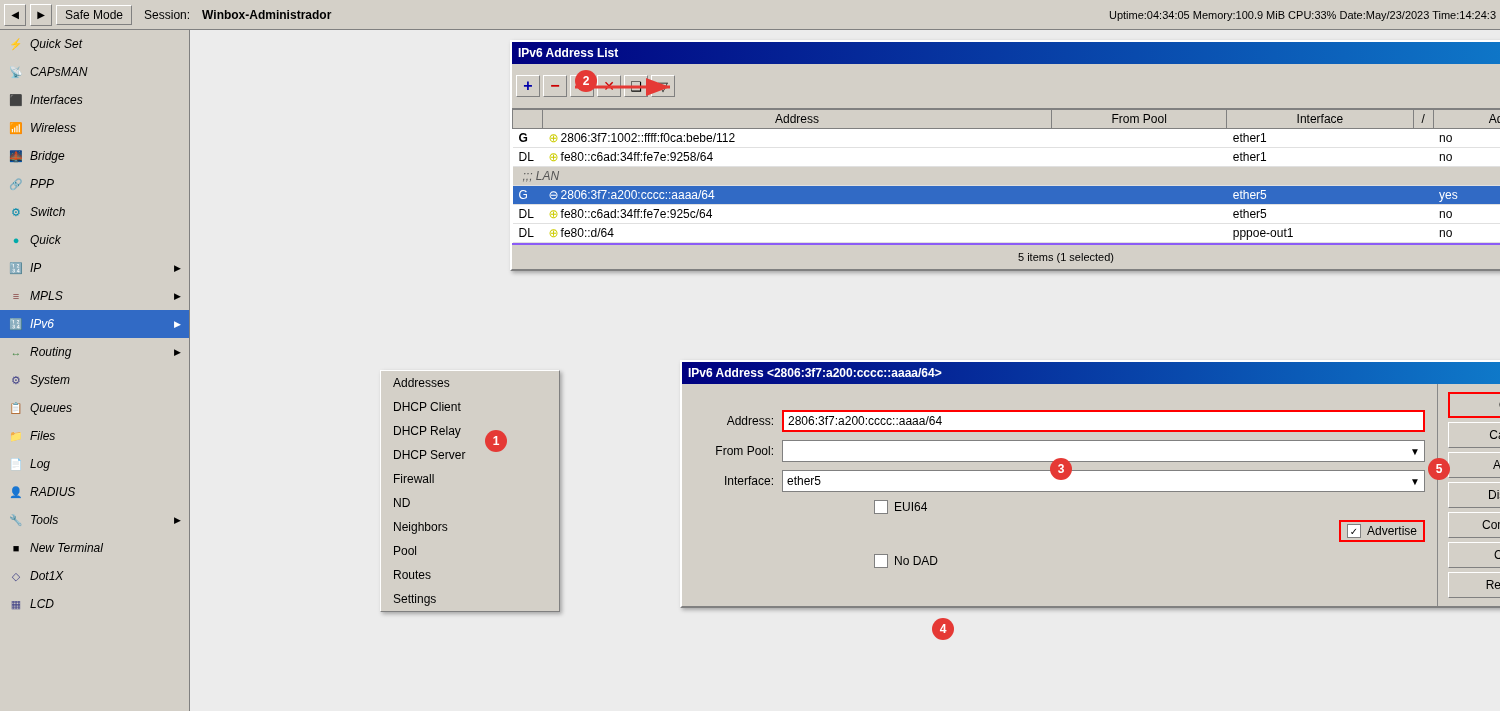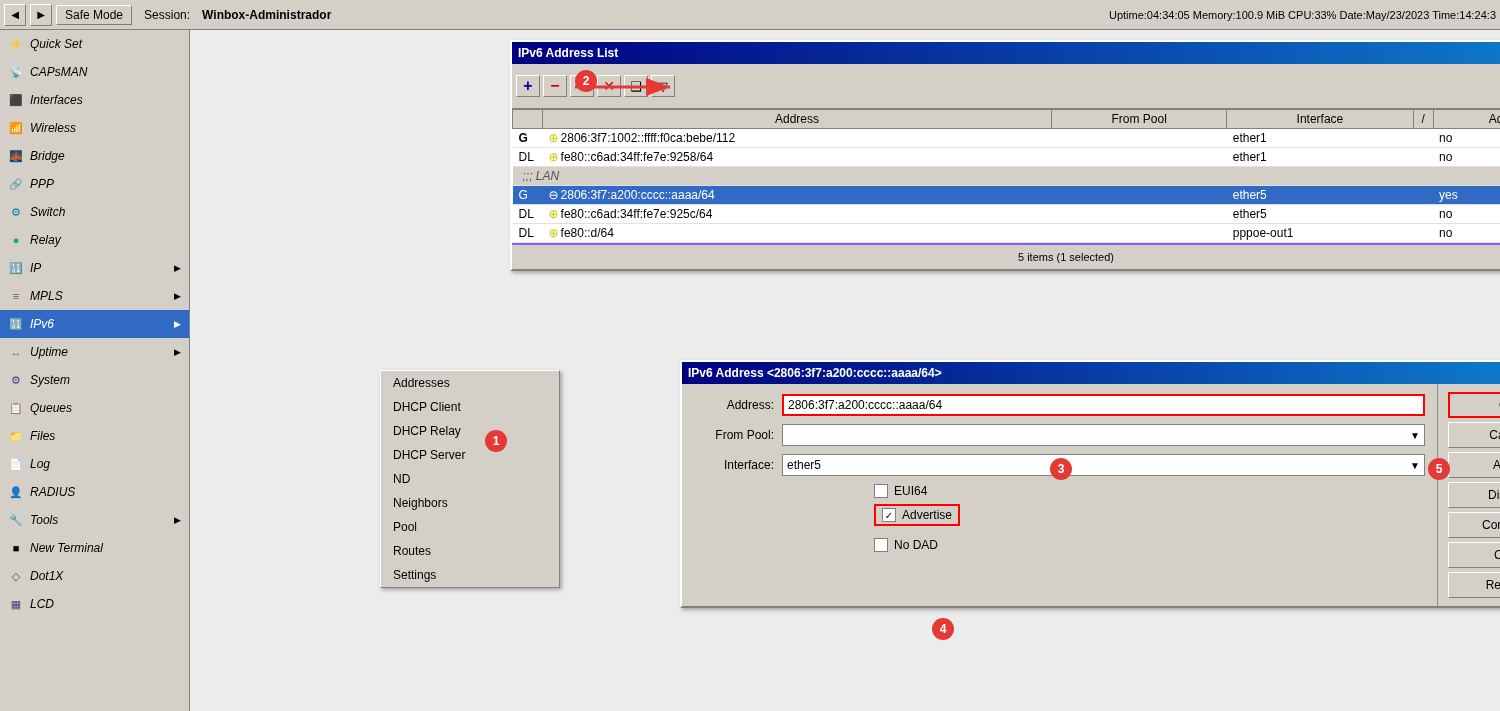--- a/index.html
+++ b/index.html
@@ -401,37 +401,37 @@
     <div class="sidebar-item">
       <span class="sidebar-icon icon-ppp">🔗</span>
       <span class="sidebar-label">PPP</span>
     </div>
     <div class="sidebar-item">
       <span class="sidebar-icon icon-switch">⚙</span>
       <span class="sidebar-label">Switch</span>
     </div>
     <div class="sidebar-item">
       <span class="sidebar-icon icon-mesh">●</span>
-      <span class="sidebar-label">Relay</span>
+      <span class="sidebar-label">Quick</span>
     </div>
     <div class="sidebar-item has-submenu">
       <span class="sidebar-icon icon-ip">🔢</span>
       <span class="sidebar-label">IP</span>
     </div>
     <div class="sidebar-item has-submenu">
       <span class="sidebar-icon icon-mpls">≡</span>
       <span class="sidebar-label">MPLS</span>
     </div>
     <div class="sidebar-item has-submenu active">
       <span class="sidebar-icon">🔢</span>
       <span class="sidebar-label">IPv6</span>
     </div>
     <div class="sidebar-item has-submenu">
       <span class="sidebar-icon icon-routing">↔</span>
-      <span class="sidebar-label">Uptime</span>
+      <span class="sidebar-label">Routing</span>
     </div>
     <div class="sidebar-item">
       <span class="sidebar-icon icon-system">⚙</span>
       <span class="sidebar-label">System</span>
     </div>
     <div class="sidebar-item">
       <span class="sidebar-icon icon-queues">📋</span>
       <span class="sidebar-label">Queues</span>
     </div>
     <div class="sidebar-item">
@@ -551,21 +551,21 @@
       </div>
       <div class="status-bar">5 items (1 selected)</div>
     </div>
 
     <div class="window ipv6-edit-window">
       <div class="window-titlebar">
         <span class="window-title-text">IPv6 Address &lt;2806:3f7:a200:cccc::aaaa/64&gt;</span>
 
       </div>
       <div style="display:flex;">
-        <div class="form-area" style="flex:1;">
+        <div class="form-area" style="flex:1;margin-top:16px;">
 
           <div class="form-row">
             <span class="form-label">Address:</span>
             <input type="text" class="form-input" value="2806:3f7:a200:cccc::aaaa/64" style="">
           </div>
 
           <div class="form-row">
             <span class="form-label">From Pool:</span>
             <div class="form-select">
               <span></span>
@@ -574,21 +574,21 @@
           </div>
 
           <div class="form-row">
             <span class="form-label">Interface:</span>
             <div class="form-select" style="border:1px solid #808080;">
               <span>ether5</span>
               <span class="form-select-arrow">▼</span>
             </div>
           </div>
 
-          <div style="margin-left:90px; margin-top:8px;">
+          <div style="margin-left:90px; margin-top:8px;text-align:right;">
             <div class="checkbox-row">
               <div class="form-checkbox"></div>
               <span>EUI64</span>
             </div>
             <div class="checkbox-row advertise">
               <div class="form-checkbox checked" style="color:#000;">✓</div>
               <span>Advertise</span>
             </div>
             <div class="checkbox-row" style="margin-top:6px;">
               <div class="form-checkbox"></div>
@@ -607,20 +607,21 @@
           <button class="action-btn">Remove</button>
         </div>
       </div>
     </div>
 
     <div class="submenu">
       <div class="submenu-item">Addresses</div>
       <div class="submenu-item">DHCP Client</div>
       <div class="submenu-item">DHCP Relay</div>
       <div class="submenu-item">DHCP Server</div>
+      <div class="submenu-item">Firewall</div>
       <div class="submenu-item">ND</div>
       <div class="submenu-item">Neighbors</div>
       <div class="submenu-item">Pool</div>
       <div class="submenu-item">Routes</div>
       <div class="submenu-item">Settings</div>
     </div>
 
     <div class="badge badge-1">1</div>
     <div class="badge badge-2">2</div>
     <div class="badge badge-3">3</div>

